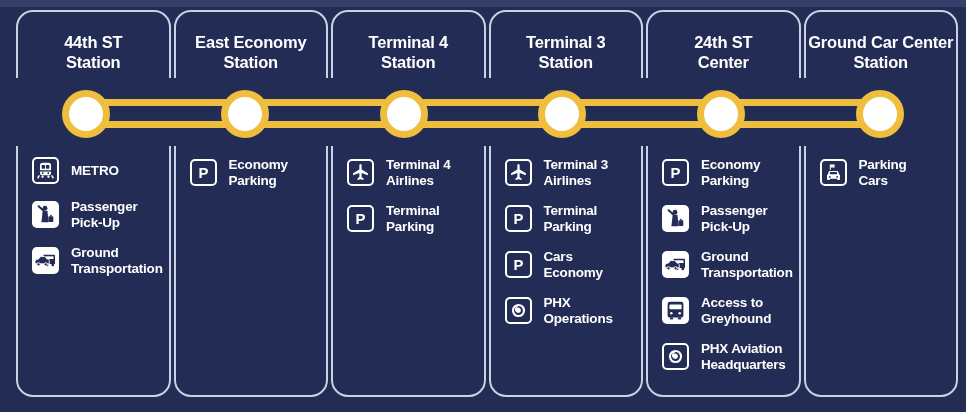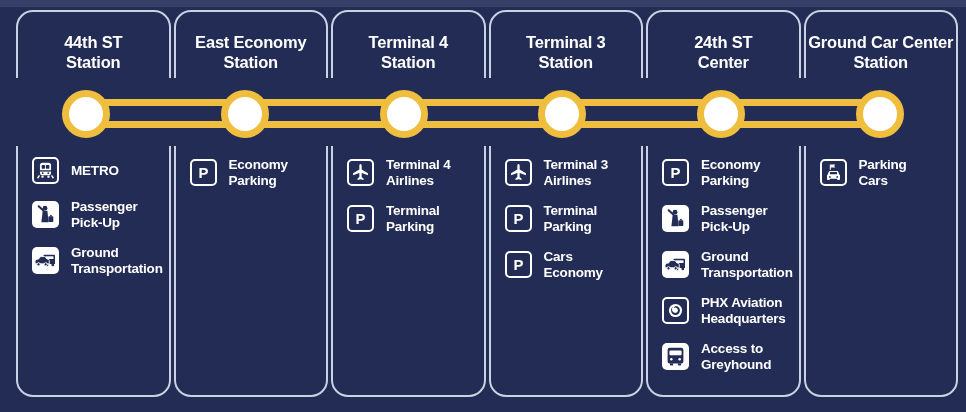--- a/index.html
+++ b/index.html
@@ -200,20 +200,30 @@
   </div>
           <div class="service-item">
     <span class="service-icon icon-outline">
               <svg viewBox="0 0 27 27">
                 <text x="13.5" y="19.6" text-anchor="middle" font-family="Liberation Sans, sans-serif" font-weight="bold" font-size="17.5" fill="#ffffff">P</text>
               </svg>
             </span>
     <span class="service-label">Cars
 Economy</span>
   </div>
+          <div class="service-item">
+    <span class="service-icon icon-outline">
+              <svg viewBox="0 0 27 27">
+                <circle cx="13.5" cy="13.5" r="7.7" fill="#ffffff"></circle>
+     <path fill="#222c54" d="M13.5 8.3a5.2 5.2 0 1 1-5.2 5.2c0-2 1.1-3.7 2.8-4.6a4.1 4.1 0 0 0 2.3 7.5 3.2 3.2 0 0 0 .3-6.35 3.3 3.3 0 0 0-2.1.5c.5-1.3 1.6-2.25 1.9-2.25z"></path>
+              </svg>
+            </span>
+    <span class="service-label">PHX
+Operations</span>
+  </div>
         </div>
   </div>
       <div class="panel">
     <div class="station-title">24th ST
 Center</div>
     <div class="service-list">
           <div class="service-item">
     <span class="service-icon icon-outline">
               <svg viewBox="0 0 27 27">
                 <text x="13.5" y="19.6" text-anchor="middle" font-family="Liberation Sans, sans-serif" font-weight="bold" font-size="17.5" fill="#ffffff">P</text>
@@ -244,43 +254,43 @@
                 <circle cx="20.8" cy="17.9" r="1.4" fill="#222c54"></circle>
      <path fill="#222c54" stroke="#ffffff" stroke-width="0.9" d="M3.6 13.4c.2-.8.75-1.25 1.55-1.25h1.2l1.6-2c.3-.4.7-.6 1.2-.6h3.2c.5 0 .9.2 1.2.6l1.6 2h.7c.8 0 1.4.6 1.4 1.4v3.3h-14.2v-2.8c0-.35.15-.55.55-.65z"></path>
      <circle cx="6.5" cy="17.3" r="1.6" fill="#222c54" stroke="#ffffff" stroke-width="0.9"></circle>
      <circle cx="13.7" cy="17.3" r="1.6" fill="#222c54" stroke="#ffffff" stroke-width="0.9"></circle>
               </svg>
             </span>
     <span class="service-label">Ground
 Transportation</span>
   </div>
           <div class="service-item">
-    <span class="service-icon icon-outline">
-              <svg viewBox="0 0 27 27">
-                <circle cx="13.5" cy="13.5" r="7.7" fill="#ffffff"></circle>
-     <path fill="#222c54" d="M13.5 8.3a5.2 5.2 0 1 1-5.2 5.2c0-2 1.1-3.7 2.8-4.6a4.1 4.1 0 0 0 2.3 7.5 3.2 3.2 0 0 0 .3-6.35 3.3 3.3 0 0 0-2.1.5c.5-1.3 1.6-2.25 1.9-2.25z"></path>
-              </svg>
-            </span>
-    <span class="service-label">PHX Aviation
-Headquarters</span>
-  </div>
-          <div class="service-item">
     <span class="service-icon icon-solid">
               <svg viewBox="0 0 27 27">
                 <rect x="5.6" y="4.8" width="15.8" height="15.6" rx="2.2" fill="#222c54"></rect>
      <rect x="7.4" y="7.4" width="12.2" height="4.8" rx="1" fill="#ffffff"></rect>
      <circle cx="9.3" cy="16.3" r="1.25" fill="#ffffff"></circle>
                 <circle cx="17.7" cy="16.3" r="1.25" fill="#ffffff"></circle>
      <rect x="7.9" y="20.4" width="3.2" height="2" fill="#222c54"></rect>
                 <rect x="15.9" y="20.4" width="3.2" height="2" fill="#222c54"></rect>
               </svg>
             </span>
     <span class="service-label">Access to
 Greyhound</span>
   </div>
+          <div class="service-item">
+    <span class="service-icon icon-outline">
+              <svg viewBox="0 0 27 27">
+                <circle cx="13.5" cy="13.5" r="7.7" fill="#ffffff"></circle>
+     <path fill="#222c54" d="M13.5 8.3a5.2 5.2 0 1 1-5.2 5.2c0-2 1.1-3.7 2.8-4.6a4.1 4.1 0 0 0 2.3 7.5 3.2 3.2 0 0 0 .3-6.35 3.3 3.3 0 0 0-2.1.5c.5-1.3 1.6-2.25 1.9-2.25z"></path>
+              </svg>
+            </span>
+    <span class="service-label">PHX Aviation
+Headquarters</span>
+  </div>
         </div>
   </div>
       <div class="panel">
     <div class="station-title">Ground Car Center
 Station</div>
     <div class="service-list">
           <div class="service-item">
     <span class="service-icon icon-outline">
               <svg viewBox="0 0 27 27">
                 <path d="M9.8 4.2v6.2" stroke="#ffffff" stroke-width="1.3"></path>

